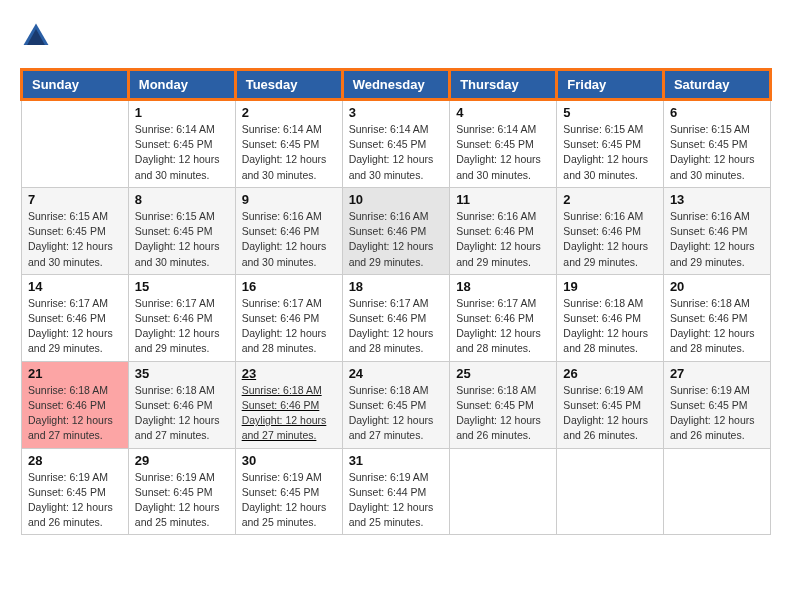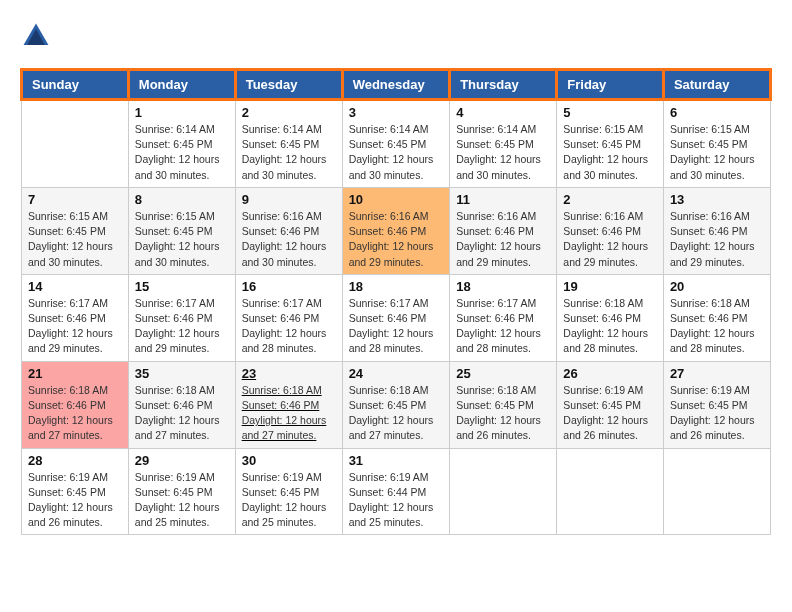--- a/index.html
+++ b/index.html
@@ -179,21 +179,21 @@
 Daylight: 12 hours
 and 30 minutes.</div>
         </td>
         <td style="background: rgb(245, 245, 245);">
           <div class="day-num">9</div>
           <div class="day-info" style="white-space: pre-line;">Sunrise: 6:16 AM
 Sunset: 6:46 PM
 Daylight: 12 hours
 and 30 minutes.</div>
         </td>
-        <td style="background: #fdba74;">
+        <td style="background: #e5e5e5;">
           <div class="day-num">10</div>
           <div class="day-info" style="white-space: pre-line;">Sunrise: 6:16 AM
 Sunset: 6:46 PM
 Daylight: 12 hours
 and 29 minutes.</div>
         </td>
         <td style="background: rgb(245, 245, 245);">
           <div class="day-num">11</div>
           <div class="day-info" style="white-space: pre-line;">Sunrise: 6:16 AM
 Sunset: 6:46 PM

